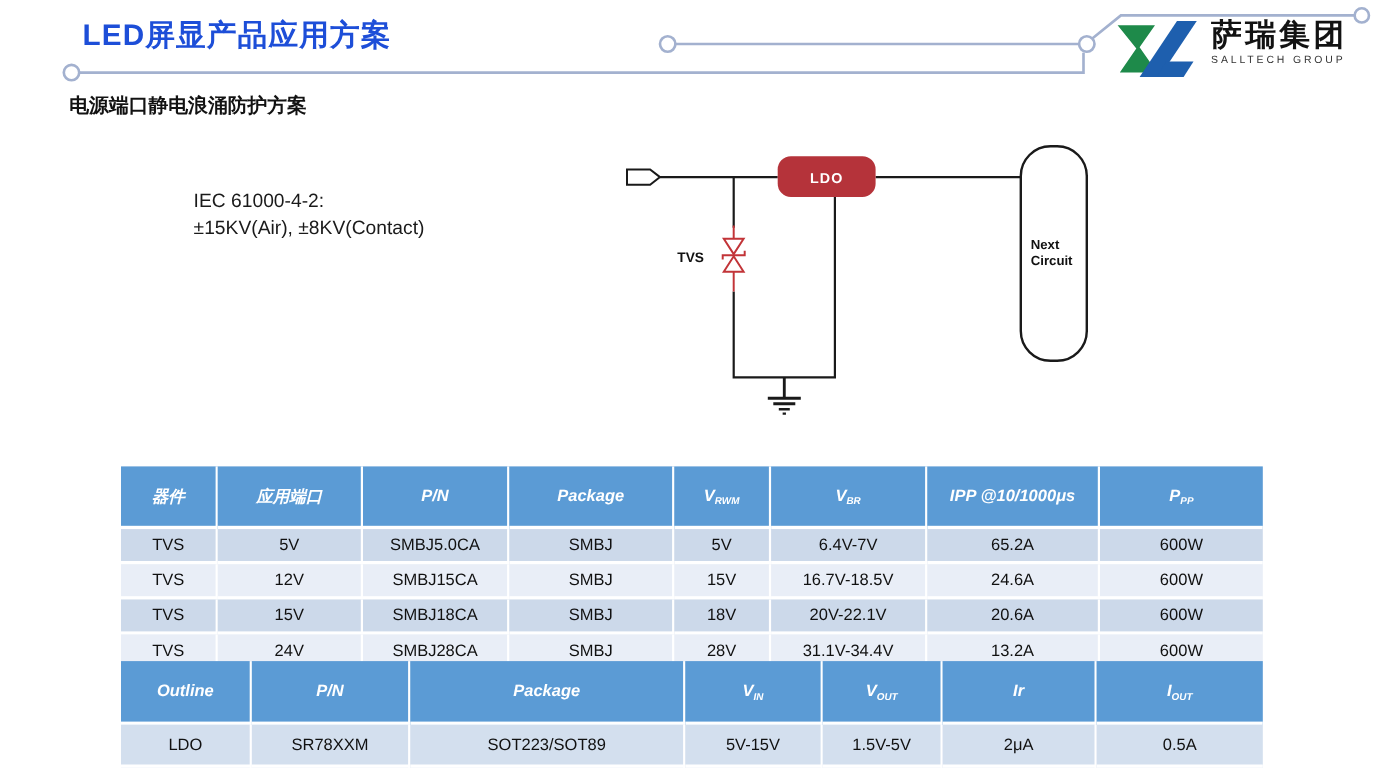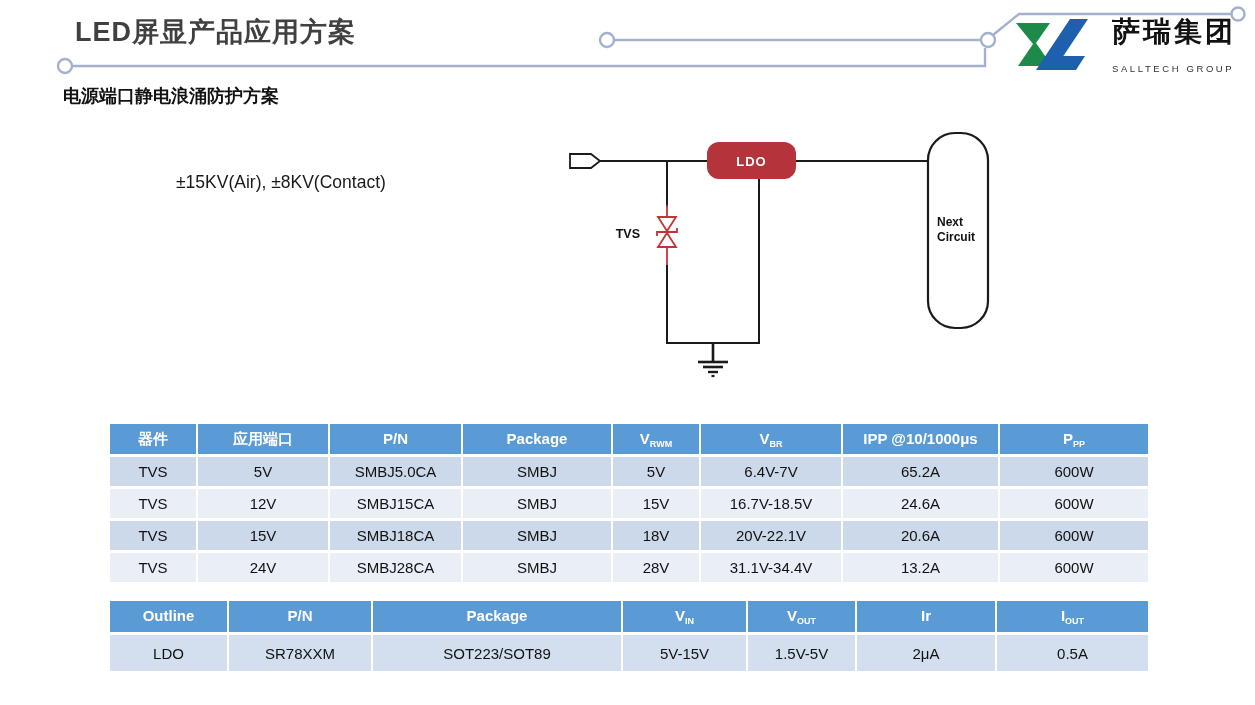--- a/index.html
+++ b/index.html
@@ -3,46 +3,46 @@
 <meta charset="utf-8">
 <style>
   html,body { margin:0; padding:0; }
   body {
     width:1255px; height:705px; position:relative; overflow:hidden;
     background:#ffffff;
     font-family:"Liberation Sans","DejaVu Sans",sans-serif;
   }
   .page-title {
     position:absolute; left:75px; top:14px;
-    font-size:27px; font-weight:bold; color:#404040; letter-spacing:1px;
+    font-size:27px; font-weight:bold; color:#1d4ed8; letter-spacing:1px;
   }
   .section-title {
     position:absolute; left:63px; top:84px;
     font-size:18px; font-weight:bold; color:#121212;
   }
   .decor-svg { position:absolute; left:0; top:0; }
-  .logo { position:absolute; left:1012px; top:16px; display:flex; align-items:flex-start; gap:12px; }
+  .logo { position:absolute; left:1012px; top:16px; display:flex; align-items:flex-start; gap:1px; }
   .logo-text { display:flex; flex-direction:column; }
   .logo-cn { font-size:28px; font-weight:600; color:#121212; letter-spacing:3px; line-height:1.15; white-space:nowrap; }
-  .logo-en { font-size:9.5px; letter-spacing:2.6px; color:#333; margin-top:15px; white-space:nowrap; }
+  .logo-en { font-size:9.5px; letter-spacing:2.6px; color:#333; margin-top:1px; white-space:nowrap; }
   .specs { position:absolute; left:176px; top:170px; color:#1a1a1a; font-size:17.5px; }
   .spec-group { margin-bottom:24px; }
   .spec-line { line-height:25px; white-space:pre-wrap; }
   .circuit-svg { position:absolute; left:560px; top:125px; }
 
   table.data-table {
     position:absolute; left:110px; width:1038px;
     border-collapse:separate; border-spacing:0; table-layout:fixed;
   }
   .tvs-table { top:424px; }
   .ldo-table { top:601px; }
   .data-table th {
     background:#5b9bd5; color:#ffffff; font-weight:bold; font-size:15px;
-    padding:0; text-align:center;
-    border-right:2px solid #fff; border-bottom:3px solid #fff;
+    padding:12px; text-align:center;
+    border-right:2px solid #fff; border-bottom:3px solid #fff;font-style:italic;
   }
   .data-table td {
     font-size:15px; color:#111; padding:0; text-align:center;
     border-right:2px solid #fff; border-bottom:3px solid #fff;
   }
   .data-table th:last-child, .data-table td:last-child { border-right:none; }
   .tvs-table th { height:30px; }
   .tvs-table td { height:29px; }
   .ldo-table th { height:31px; }
   .ldo-table td { height:36px; }
@@ -79,20 +79,21 @@
   <div class="logo-text">
     <span class="logo-cn">萨瑞集团</span>
     <span class="logo-en">SALLTECH GROUP</span>
   </div>
 </div>
 
 <div class="section-title">电源端口静电浪涌防护方案</div>
 
 <div class="specs">
   <div class="spec-group">
+    <div class="spec-line">IEC 61000-4-2:</div>
     <div class="spec-line">±15KV(Air), ±8KV(Contact)</div>
   </div>
   <div class="spec-group">
   </div>
 </div>
 
 <svg class="circuit-svg" width="440" height="260" viewBox="0 0 440 260">
 
   <g stroke="#1a1a1a" stroke-width="2" fill="none">
     <path d="M40 36 H147"></path>

